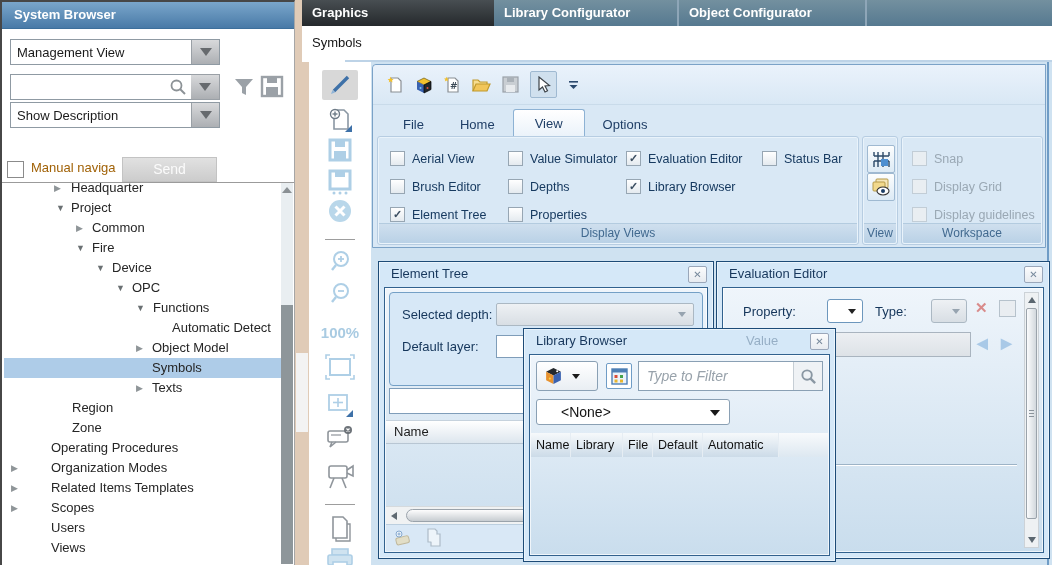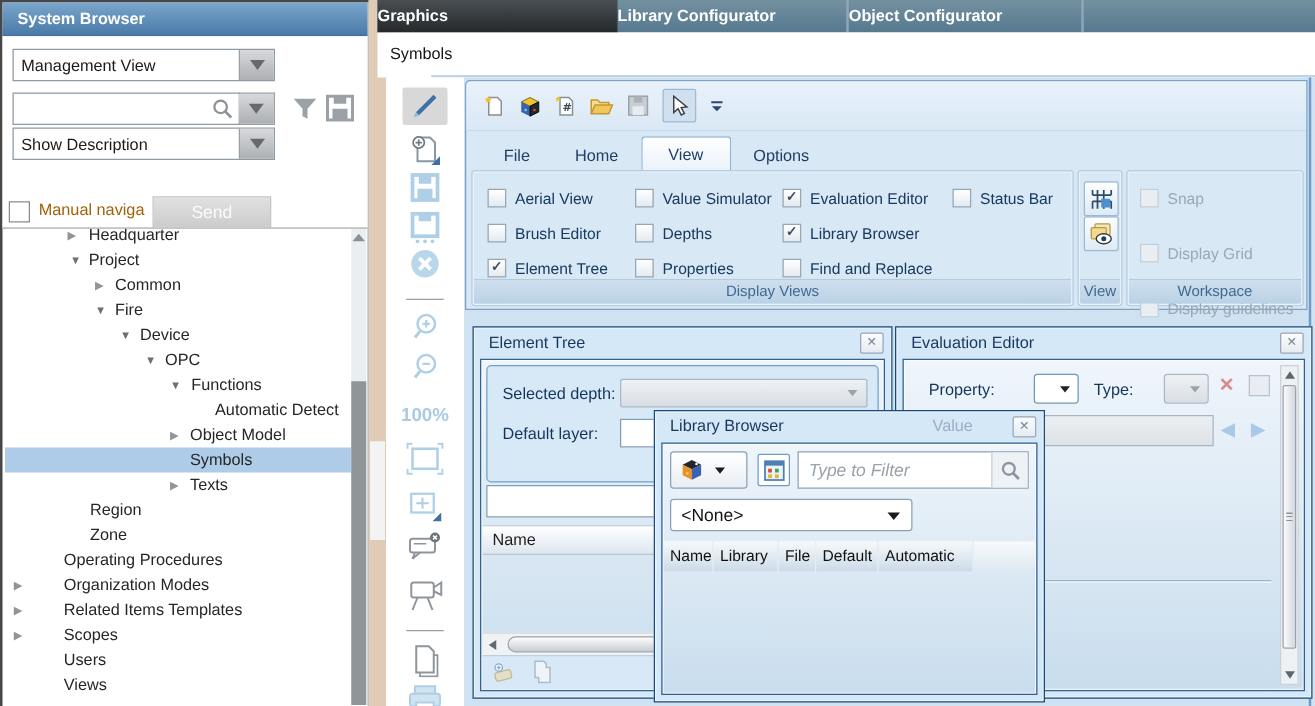--- a/index.html
+++ b/index.html
@@ -40,21 +40,21 @@
   .sb-up{height:14px;display:flex;align-items:center;justify-content:center;}
   .tri-up{width:0;height:0;border-left:5px solid transparent;border-right:5px solid transparent;border-bottom:6px solid #8a9094;}
   #sb-thumb{position:absolute;left:0;right:0;top:122px;bottom:0;background:#8e969a;}
 
   
   #splitter{left:295px;top:0;width:14px;height:565px;background:#e0cbb7;}
   #splitter-grip{left:296px;top:353px;width:12px;height:79px;background:#f3f3f3;}
 
   
   #top-tabs{left:302px;top:0;width:750px;height:26px;background:linear-gradient(#73909f,#567990);display:flex;}
-  .top-tab{height:26px;line-height:26px;color:#fff;font-weight:bold;font-size:13px;padding-left:0;box-sizing:border-box;}
+  .top-tab{height:26px;line-height:26px;color:#fff;font-weight:bold;font-size:13px;padding-left:10px;box-sizing:border-box;}
   .top-tab:nth-child(1){width:192px;}
   .top-tab:nth-child(2){width:185px;border-right:2px solid #8ea6b8;}
   .top-tab:nth-child(3){width:188px;border-right:2px solid #8ea6b8;}
   .top-tab.active{background:linear-gradient(#484e52,#25292c);}
   #doc-row{left:302px;top:26px;width:750px;height:36px;background:#fff;}
   #doc-tab-label{left:10px;top:0;font-size:13px;color:#141414;line-height:34px;}
   #doc-row-border{left:345px;top:60px;width:707px;height:2px;background:#bdd3e7;}
 
   
   #side-toolbar{left:309px;top:62px;width:62px;height:503px;background:#fff;}
@@ -86,21 +86,21 @@
   #g-displayviews{width:482px;} #g-view{width:36px;} #g-workspace{flex:1;}
   #dv-cols{position:absolute;left:12px;top:12px;display:flex;}
   .dv-col{display:flex;flex-direction:column;gap:9px;}
   .dv-col:nth-child(1){width:118px;} .dv-col:nth-child(2){width:118px;}
   .dv-col:nth-child(3){width:136px;} .dv-col:nth-child(4){width:auto;}
   .rbn-cb{display:flex;align-items:center;height:19px;font-size:12.5px;color:#173a60;white-space:nowrap;}
   .cb{width:15px;height:15px;box-sizing:border-box;border:1px solid #97a6b3;background:linear-gradient(#ffffff,#e4eaef);
     margin-right:7px;font-size:11px;line-height:13px;text-align:center;color:#3c4f62;font-weight:bold;flex:0 0 auto;}
   .rbn-cb.disabled{color:#9aa8b4;}
   .rbn-cb.disabled .cb{border-color:#c2cdd6;background:#e9eef2;}
-  #ws-items{position:absolute;left:10px;top:12px;display:flex;flex-direction:column;gap:25px;}
+  #ws-items{position:absolute;left:10px;top:12px;display:flex;flex-direction:column;gap:9px;}
   .vg-btn{position:absolute;left:4px;width:26px;height:26px;border:1px solid #9fb9d1;background:linear-gradient(#fdfefe,#dcea f5);
     background:linear-gradient(#fdfefe,#dceaf5);border-radius:2px;display:flex;align-items:center;justify-content:center;}
 
   
   .fwin{background:#d5e8f8;border:1px solid #1d4b77;box-shadow:inset 0 0 0 1px rgba(255,255,255,.5);}
   .fwin-title{height:24px;line-height:24px;font-size:13px;color:#17375c;padding-left:12px;position:relative;}
   .fwin-close{position:absolute;top:4px;right:6px;width:19px;height:17px;box-sizing:border-box;
     background:linear-gradient(#fbfcfd,#e7ebf0);border:1px solid #9aa7ba;border-radius:2px;
     color:#77899c;font-size:10px;text-align:center;line-height:15px;}
   .fwin-body{position:absolute;left:5px;right:5px;top:25px;bottom:5px;border:1px solid #31618e;
@@ -153,21 +153,21 @@
   .lb-cube-btn{position:absolute;left:6px;top:6px;width:62px;height:30px;background:linear-gradient(#ffffff,#e9eef3);
     border:1px solid #8aa0b4;border-radius:3px;box-sizing:border-box;display:flex;align-items:center;padding-left:7px;gap:9px;}
   .lb-grid-btn{position:absolute;left:76px;top:8px;width:26px;height:26px;border:1px solid #6f9cc6;background:#fff;
     border-radius:2px;box-sizing:border-box;display:flex;align-items:center;justify-content:center;}
   .lb-filter{position:absolute;left:108px;top:6px;right:6px;height:30px;background:#fff;border:1px solid #8aa0b4;
     box-sizing:border-box;display:flex;}
   .lb-filter input{flex:1;min-width:0;border:none;outline:none;font-size:14px;padding-left:8px;background:transparent;}
   .lb-filter input::placeholder{font-style:italic;color:#98a2ab;}
   .lb-search-btn{width:28px;border-left:1px solid #c6ced5;background:#eff2f5;display:flex;align-items:center;justify-content:center;}
   .lb-combo{position:absolute;left:6px;top:44px;width:194px;height:26px;background:#fff;border:1px solid #8aa0b4;
-    border-radius:3px;box-sizing:border-box;font-size:14px;color:#141414;line-height:24px;padding-left:8px;}
+    border-radius:3px;box-sizing:border-box;font-size:14px;color:#141414;line-height:24px;padding-left:24px;}
   .lb-combo .tri{position:absolute;right:9px;top:10px;width:0;height:0;
     border-left:5px solid transparent;border-right:5px solid transparent;border-top:6px solid #1a1a1a;}
   #lb-headers{position:absolute;left:1px;right:1px;top:78px;height:24px;display:flex;font-size:12.5px;color:#101010;}
   .lb-h{background:linear-gradient(#f6f9fb,#ccdbe8);border-right:1px solid #e6edf3;line-height:24px;padding-left:5px;box-sizing:border-box;white-space:nowrap;overflow:hidden;}
   .lb-h:nth-child(1){width:40px;} .lb-h:nth-child(2){width:52px;} .lb-h:nth-child(3){width:30px;}
   .lb-h:nth-child(4){width:50px;} .lb-h:nth-child(5){width:76px;}
   .lb-h.filler{flex:1;background:linear-gradient(#f8fafc,#dde8f1);border-right:none;}
 </style>
 </head>
 <body>
@@ -505,24 +505,20 @@
               </label>
             </div>
             <div class="dv-col">
               <label class="rbn-cb">
                 <span class="cb">✓</span>
                 <span>Evaluation Editor</span>
               </label>
               <label class="rbn-cb">
                 <span class="cb">✓</span>
                 <span>Library Browser</span>
-              </label>
-              <label class="rbn-cb">
-                <span class="cb"></span>
-                <span>Find and Replace</span>
               </label>
             </div>
             <div class="dv-col">
               <label class="rbn-cb">
                 <span class="cb"></span>
                 <span>Status Bar</span>
               </label>
             </div>
           </div>
         <div class="rgroup-label">Display Views</div>

